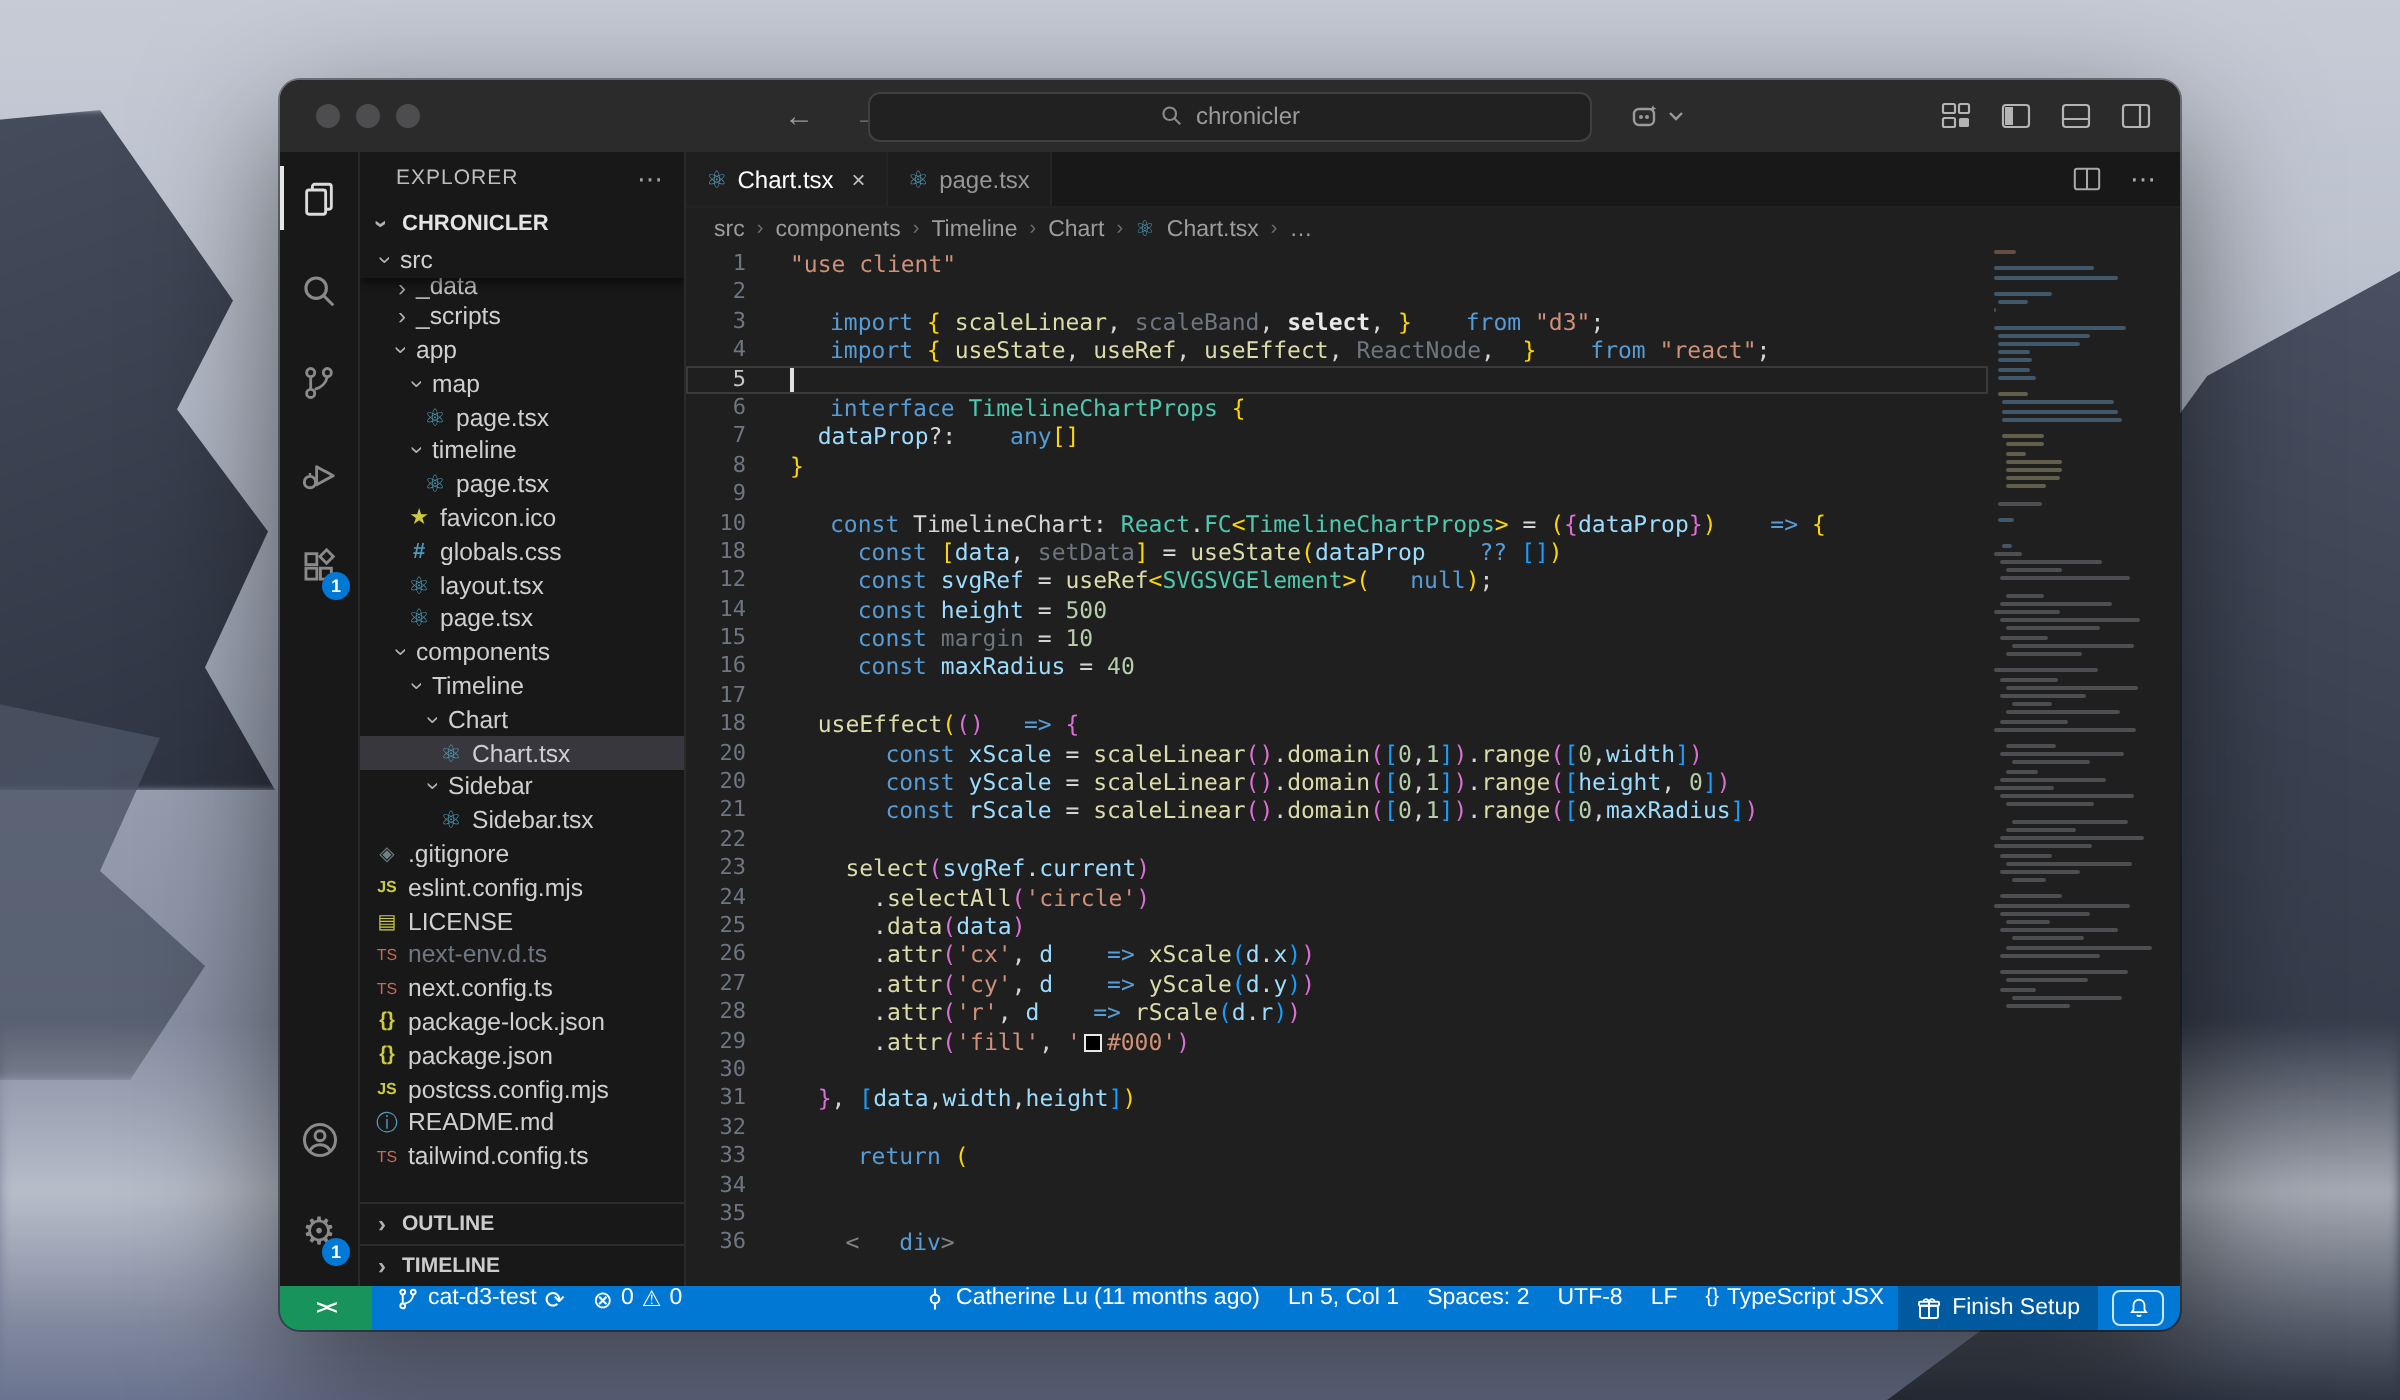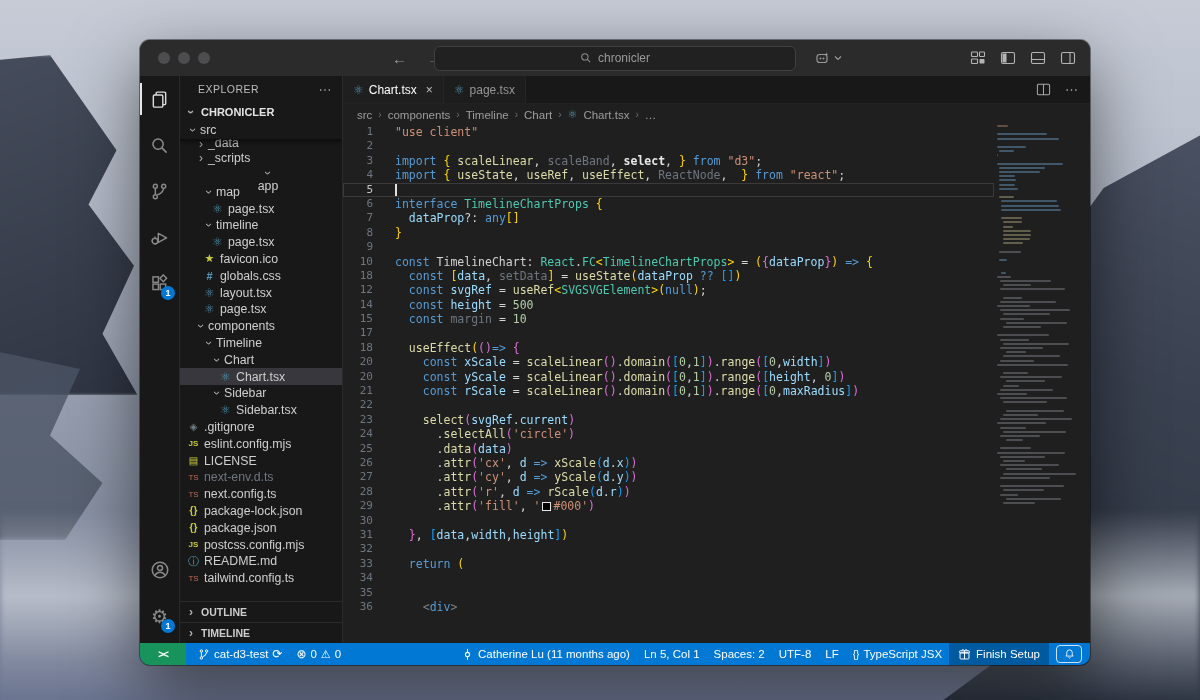--- a/index.html
+++ b/index.html
@@ -66,31 +66,31 @@
   #breadcrumbs{height:21px;display:flex;align-items:center;padding-left:14px;font-size:11.5px;color:#9d9d9d;gap:6px;}
   .bc-sep{color:#6e6e6e;font-size:10px;}
   .bc-react{color:#519aba;font-size:11px;}
   #codewrap{position:relative;flex:1;overflow:hidden;font-family:"DejaVu Sans Mono",monospace;font-size:11.5px;line-height:14.4px;}
   .code-line{display:flex;height:14.4px;position:relative;margin-right:96px;}
   .code-line.cur{box-shadow:inset 0 0 0 1px #3a3a3a;}
   .ln{width:30px;flex:none;text-align:right;color:#6e7681;font-size:11px;}
   .code-line.cur .ln{color:#c6c6c6;}
   .lc{padding-left:22px;white-space:pre;color:#d4d4d4;}
   .caret{position:absolute;left:52px;top:1px;width:1.5px;height:12px;background:#e0e0e0;}
-  .tk-kw{color:#569cd6;} .tk-str{color:#ce9178;} .tk-fn{color:#dcdcaa;} .tk-ty{color:#4ec9b0;}
+  .tk-kw{color:#569cd6;margin-left:20px;} .tk-str{color:#ce9178;} .tk-fn{color:#dcdcaa;} .tk-ty{color:#4ec9b0;}
   .tk-va{color:#9cdcfe;} .tk-nu{color:#b5cea8;} .tk-pl{color:#d4d4d4;} .tk-pb{color:#ffd700;}
   .tk-pb2{color:#da70d6;} .tk-pb3{color:#179fff;} .tk-un{color:#6e7681;} .tk-wh{color:#e8e8e8;font-weight:bold;}
   .tk-ab{color:#808080;}
   .tk-swatch{display:inline-block;width:7px;height:7px;background:#000;border:1px solid #e8e8e8;margin:0 2px;vertical-align:middle;}
   #minimap{position:absolute;top:0;right:0;width:96px;bottom:0;background:#1f1f1f;}
   .mm-line{height:2px;margin-bottom:2.2px;border-radius:1px;}
   
   #statusbar{height:22px;background:#0078d4;display:flex;align-items:center;color:#ffffff;font-size:11.5px;position:relative;}
   .sb-remote{width:46px;height:22px;background:#18935c;display:flex;align-items:center;justify-content:center;font-weight:bold;font-size:10px;letter-spacing:-1px;}
-  .sb-item{display:flex;align-items:center;gap:4px;padding:0 7px;height:22px;}
+  .sb-item{display:flex;align-items:flex-start;gap:4px;padding:0 7px;height:22px;}
   .sb-right{margin-left:auto;display:flex;align-items:center;padding-right:8px;}
   .sb-prominent{background:rgba(0,0,0,.25);display:flex;align-items:center;gap:5px;padding:0 9px;height:22px;}
   .sb-bell{border:1px solid rgba(255,255,255,.8);border-radius:4px;height:16px;width:24px;display:flex;align-items:center;justify-content:center;margin-left:7px;}
   svg{display:block;}
 </style>
 </head>
 <body>
 
 <div id="wallpaper">
   <div class="wp-base"></div>
@@ -221,21 +221,21 @@
             <span class="lbl">src</span>
           </div>
           <div class="row clipped" style="padding-left: 14px;">
             <span class="chev">›</span>
             <span class="lbl">_data</span>
           </div>
           <div class="row" style="padding-left: 14px;">
             <span class="chev">›</span>
             <span class="lbl">_scripts</span>
           </div>
-          <div class="row" style="padding-left: 14px; flex-direction: column;">
+          <div class="row" style="padding-left: 14px;">
             <span class="chev open">›</span>
             <span class="lbl">app</span>
           </div>
           <div class="row" style="padding-left: 22px;">
             <span class="chev open">›</span>
             <span class="lbl">map</span>
           </div>
           <div class="row" style="padding-left: 30px;">
             <span class="fi fi-react">⚛</span>
             <span class="lbl">page.tsx</span>
@@ -427,20 +427,24 @@
             </div>
             <div class="code-line">
               <span class="ln">14</span>
               <span class="lc"><span class="tk-pl">  </span><span class="tk-kw">const</span><span class="tk-pl"> </span><span class="tk-va">height</span><span class="tk-pl"> = </span><span class="tk-nu">500</span></span>
             </div>
             <div class="code-line">
               <span class="ln">15</span>
               <span class="lc"><span class="tk-pl">  </span><span class="tk-kw">const</span><span class="tk-pl"> </span><span class="tk-un">margin</span><span class="tk-pl"> = </span><span class="tk-nu">10</span></span>
             </div>
             <div class="code-line">
+              <span class="ln">16</span>
+              <span class="lc"><span class="tk-pl">  </span><span class="tk-kw">const</span><span class="tk-pl"> </span><span class="tk-va">maxRadius</span><span class="tk-pl"> = </span><span class="tk-nu">40</span></span>
+            </div>
+            <div class="code-line">
               <span class="ln">17</span>
               <span class="lc"></span>
             </div>
             <div class="code-line">
               <span class="ln">18</span>
               <span class="lc"><span class="tk-pl">  </span><span class="tk-fn">useEffect</span><span class="tk-pb">(</span><span class="tk-pb2">()</span><span class="tk-kw">=&gt;</span><span class="tk-pl"> </span><span class="tk-pb2">{</span></span>
             </div>
             <div class="code-line">
               <span class="ln">20</span>
               <span class="lc"><span class="tk-pl">    </span><span class="tk-kw">const</span><span class="tk-pl"> </span><span class="tk-va">xScale</span><span class="tk-pl"> = </span><span class="tk-fn">scaleLinear</span><span class="tk-pb2">()</span><span class="tk-pl">.</span><span class="tk-fn">domain</span><span class="tk-pb2">(</span><span class="tk-pb3">[</span><span class="tk-nu">0</span><span class="tk-pl">,</span><span class="tk-nu">1</span><span class="tk-pb3">]</span><span class="tk-pb2">)</span><span class="tk-pl">.</span><span class="tk-fn">range</span><span class="tk-pb2">(</span><span class="tk-pb3">[</span><span class="tk-nu">0</span><span class="tk-pl">,</span><span class="tk-va">width</span><span class="tk-pb3">]</span><span class="tk-pb2">)</span></span>

